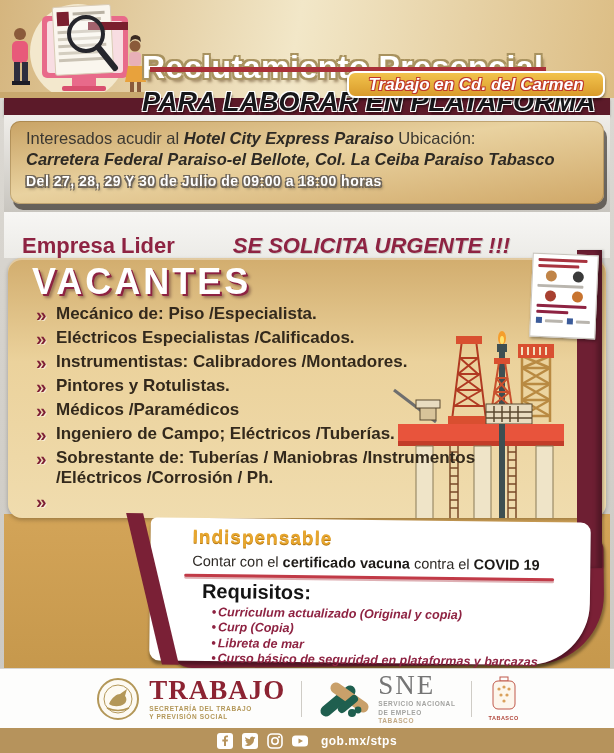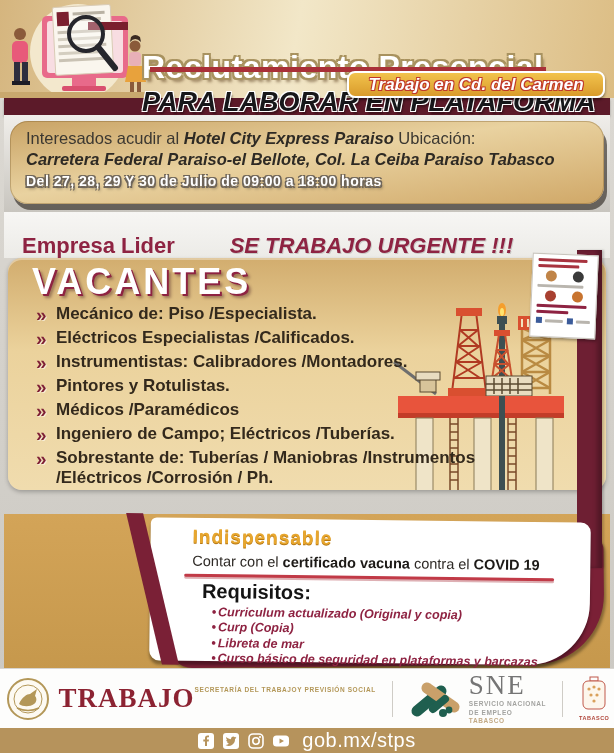--- a/index.html
+++ b/index.html
@@ -25,40 +25,40 @@
     text-shadow:-1px -1px 0 #c0392b,1px -1px 0 #c0392b,-1px 1px 0 #c0392b,1px 1px 0 #c0392b;}
   .hdr-illu{position:absolute;left:0;top:0;width:150px;height:98px;z-index:1;}
   
   .maroon-band{position:absolute;top:98px;left:4px;right:4px;height:17px;background:#5c1a29;
     box-shadow:0 2px 2px rgba(0,0,0,.3);}
   .gray-band{position:absolute;top:115px;left:4px;right:4px;height:97px;
     background:linear-gradient(180deg,#f0eeea,#c8c5bf);}
   .white-band{position:absolute;top:212px;left:4px;right:4px;height:46px;
     background:linear-gradient(180deg,#f7f6f4,#ecebe7);}
   
-  .info-box{position:absolute;top:121px;left:10px;right:10px;height:83px;border-radius:18px;
+  .info-box{position:absolute;top:121px;left:10px;right:10px;height:83px;border-radius:10px;
     background:linear-gradient(172deg,#c9a365 0%,#e9d2a0 45%,#d0a868 100%);
     box-shadow:3px 6px 0 rgba(35,28,22,.6), inset 0 0 0 1px rgba(120,90,40,.35);
     padding:8px 14px 10px 16px;z-index:2;}
   .info-l1{font-size:16.5px;color:#3c3831;}
   .info-l1 .hotel{font-weight:800;font-style:italic;color:#2e2a24;}
   .info-l2{font-size:16.5px;font-weight:800;font-style:italic;color:#2e2a24;margin-top:2px;}
   .info-l3{font-size:14px;font-weight:800;color:#fff;margin-top:4px;letter-spacing:.5px;
     text-shadow:-1.5px -1.5px 0 #6e655a,1.5px -1.5px 0 #6e655a,-1.5px 1.5px 0 #6e655a,1.5px 1.5px 0 #6e655a,2px 3px 3px rgba(0,0,0,.35);}
   
   .entrevista{position:absolute;top:213px;left:0;right:44px;text-align:center;z-index:3;
     font-size:21.5px;font-weight:800;color:#e9a236;letter-spacing:.5px;
     text-shadow:1px 1px 0 rgba(176,120,30,.55);}
   .company-row{position:absolute;top:233px;left:22px;right:46px;display:flex;align-items:baseline;z-index:3;}
   .company{font-size:22px;font-weight:800;color:#8e2342;}
   .row-spacer{flex:1;}
   .urgent{font-size:22px;font-weight:900;font-style:italic;color:#8e2342;
     text-shadow:1px 1px 0 rgba(0,0,0,.15);}
   
-  .panel{position:absolute;top:258px;left:8px;width:598px;height:232px;border-radius:14px;
+  .panel{position:absolute;top:258px;left:8px;width:598px;height:260px;border-radius:14px;
     background:linear-gradient(180deg,#d2ad6e 0%,#ebd29c 40%,#f0dcae 100%);
     box-shadow:inset 0 2px 0 rgba(255,255,255,.35),0 2px 4px rgba(0,0,0,.25);
     overflow:hidden;z-index:2;}
   .vac-title{margin:3px 0 1px 24px;font-size:36px;font-weight:800;letter-spacing:3px;color:#fff;
     text-shadow:2px 2px 0 #8e2342,4px 4px 3px rgba(60,20,30,.4);position:relative;z-index:3;}
   .vac-list{margin-left:28px;width:452px;position:relative;z-index:3;}
   .vac-item{display:flex;margin-bottom:4px;}
   .vac-bullet{flex:0 0 20px;color:#7e1f35;font-weight:900;font-size:19px;line-height:1;padding-top:1px;
     text-shadow:1px 1px 0 rgba(255,255,255,.55);}
   .vac-text{font-size:17px;font-weight:700;color:#33291c;line-height:1.16;}
@@ -95,35 +95,35 @@
   .red-underline{height:3px;background:#c13a47;margin:5px 26px 3px -8px;border-radius:2px;
     box-shadow:0 2px 0 rgba(160,30,40,.35);}
   .req-title{font-size:20px;font-weight:800;color:#141414;margin:1px 0 2px 10px;}
   .req-list{margin-left:20px;}
   .req-item{font-size:12.5px;font-weight:700;font-style:italic;color:#8e2342;line-height:1.22;}
   .req-bullet{margin-right:2px;}
   
   .footer{position:absolute;top:668px;left:0;right:0;height:60px;background:#fdfdfc;
     border-top:1px solid #d8d5d0;display:flex;align-items:center;justify-content:center;gap:16px;z-index:7;}
   .logo-group{display:flex;align-items:center;gap:8px;}
-  .trabajo-txt{display:flex;line-height:1;justify-content:center;}
+  .trabajo-txt{display:flex;flex-direction:column;line-height:1;justify-content:center;}
   .trabajo-name{font-family:"Liberation Serif",serif;font-size:27px;font-weight:700;color:#8c2332;letter-spacing:1px;}
   .trabajo-sub{font-size:6.5px;font-weight:700;color:#b39758;letter-spacing:.6px;margin-top:2px;}
   .v-div{width:1px;height:36px;background:#cfccc6;}
   .sne-txt{display:flex;flex-direction:column;line-height:1;}
   .sne-name{font-family:"Liberation Serif",serif;font-size:27px;color:#757575;letter-spacing:2px;}
   .sne-sub{font-size:6.5px;font-weight:700;color:#a3a3a0;letter-spacing:.6px;margin-top:2px;}
   .sne-sub.light{color:#c2a985;}
   .tab-group{display:flex;flex-direction:column;align-items:center;}
   .tab-label{font-size:5.5px;font-weight:700;color:#b0453a;letter-spacing:.5px;margin-top:1px;}
   
   .bottombar{position:absolute;top:728px;left:0;right:0;height:25px;background:#b6935c;
     display:flex;align-items:center;justify-content:center;gap:9px;z-index:7;}
   .soc{display:inline-flex;width:16px;height:16px;}
-  .site{font-size:20px;font-weight:400;color:#fff;letter-spacing:.5px;margin-left:4px;}
+  .site{font-size:12px;font-weight:700;color:#fff;letter-spacing:.5px;margin-left:4px;}
 </style>
 </head>
 <body>
 
 <div class="poster">
 
   <div class="header-band">
     <svg class="hdr-illu" viewBox="0 0 150 98">
       <circle cx="78" cy="52" r="48" fill="#f3e8cd"></circle>
 
@@ -185,21 +185,21 @@
   <div class="info-box">
     <div class="info-l1"><span>Interesados acudir al </span><span class="hotel">Hotel City Express Paraiso</span><span> Ubicación:</span></div>
     <div class="info-l2">Carretera Federal Paraiso-el Bellote, Col. La Ceiba Paraiso Tabasco</div>
     <div class="info-l3">Del 27, 28, 29 Y 30 de Julio de 09:00 a 18:00 horas</div>
   </div>
 
   <div class="white-band"></div>
   <div class="company-row">
     <span class="company">Empresa Lider</span>
     <span class="row-spacer"></span>
-    <span class="urgent">SE TRABAJO URGENTE !!!</span>
+    <span class="urgent">SE SOLICITA URGENTE !!!</span>
     <span class="row-spacer"></span>
   </div>
 
   <div class="panel">
     <div class="vac-title">VACANTES</div>
     <div class="vac-list">
       <div class="vac-item">
           <span class="vac-bullet">»</span>
           <span class="vac-text">Mecánico de: Piso /Especialista.</span>
         </div>

